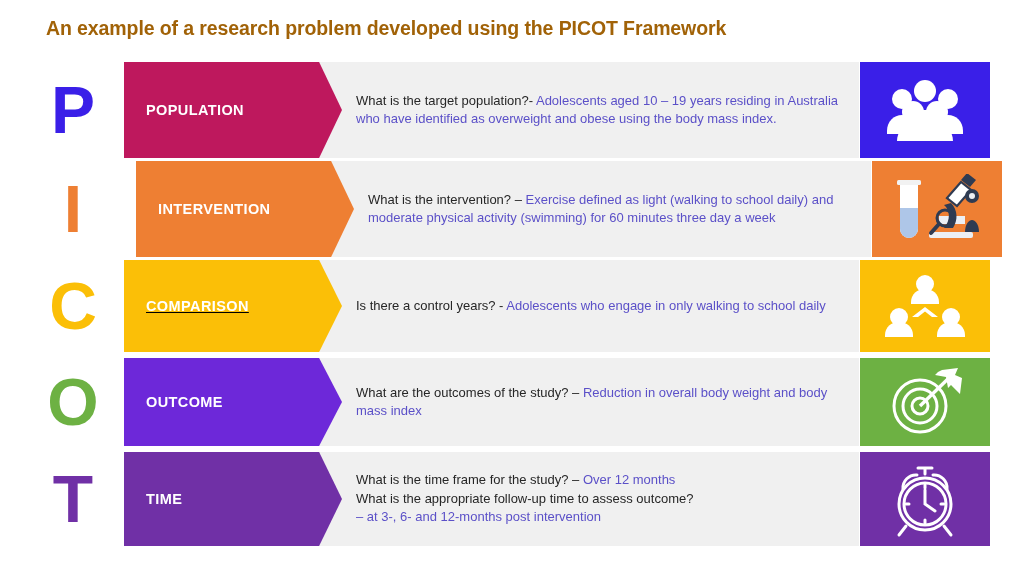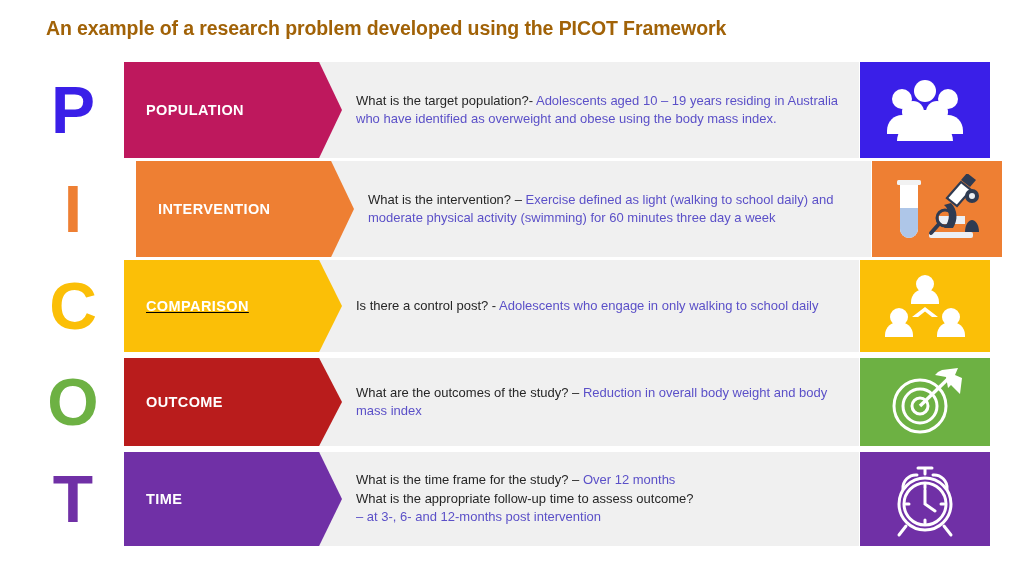--- a/index.html
+++ b/index.html
@@ -183,41 +183,41 @@
           </svg>
         </span>
       </div>
     </div>
     <div class="row" style="top: 260px; height: 92px;">
       <div class="row-bg" style="background: rgb(240, 240, 240);"></div>
       <div class="arrow" style="background: rgb(251, 191, 7); text-decoration: underline;">
         <div class="arrow-label">COMPARISON</div>
       </div>
       <div class="row-text">
-        <p><span class="question">Is there a control post? -</span><span class="answer"> Adolescents who engage in only walking to school daily</span></p>
+        <p><span class="question">Is there a control years? -</span><span class="answer"> Adolescents who engage in only walking to school daily</span></p>
       </div>
       <div class="icon-panel" style="background: rgb(251, 191, 7);">
         <span>
           <svg width="80" height="62" viewBox="0 0 80 62">
         <g fill="#ffffff">
           <circle cx="40" cy="9" r="9"></circle>
               <path d="M26 27c0-7.8 6.3-13 14-13s14 5.2 14 13v2H26z"></path>
           <path d="M40 32 l13 10h-6l-7-5.4L33 42h-6z"></path>
           <circle cx="14" cy="42" r="9"></circle>
               <path d="M0 60c0-7.8 6.3-13 14-13s14 5.2 14 13v2H0z"></path>
           <circle cx="66" cy="42" r="9"></circle>
               <path d="M52 60c0-7.8 6.3-13 14-13s14 5.2 14 13v2H52z"></path>
         </g>
           </svg>
         </span>
       </div>
     </div>
     <div class="row" style="top: 358px; height: 88px;">
       <div class="row-bg" style="background: rgb(240, 240, 240);"></div>
-      <div class="arrow" style="background: #b91c1c;">
+      <div class="arrow" style="background: #6d28d9;">
         <div class="arrow-label">OUTCOME</div>
       </div>
       <div class="row-text">
         <p><span class="question">What are the outcomes of the study? –</span><span class="answer"> Reduction in overall body weight and body mass index</span></p>
       </div>
       <div class="icon-panel" style="background: rgb(109, 177, 67);">
         <span>
           <svg width="82" height="72" viewBox="0 0 82 72">
         <g fill="none" stroke="#ffffff" stroke-width="3">
           <circle cx="36" cy="40" r="26"></circle>

